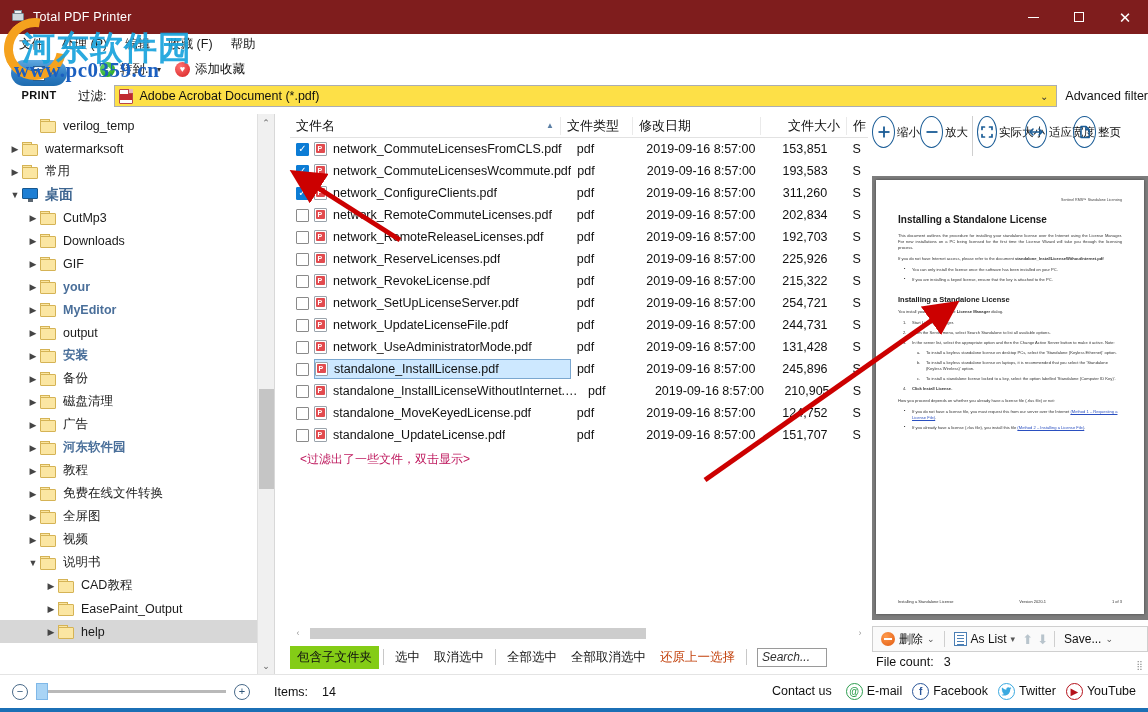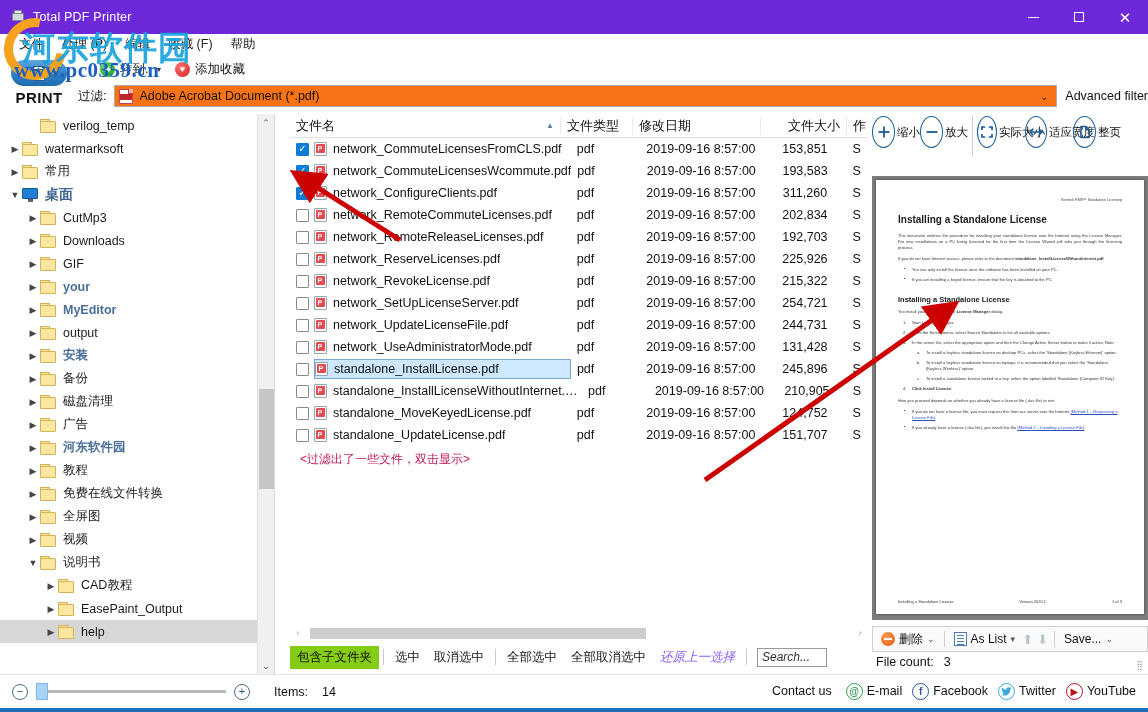--- a/index.html
+++ b/index.html
@@ -9,21 +9,21 @@
     overflow: hidden;
     font-family: "Liberation Sans", "DejaVu Sans", sans-serif;
     font-size: 12px;
     background: #ffffff;
   }
   #app { position: relative; width: 1148px; height: 712px; background:#fff; }
 
   
   .titlebar {
     position:absolute; left:0; top:0; width:1148px; height:34px;
-    background:#6d28d9; display:flex; align-items:center;
+    background:#7f1d1d; display:flex; align-items:center;
   }
   .titlebar .tb-icon {
     width:16px; height:16px; margin-left:10px; margin-right:7px;
     position:relative; flex:none;
   }
   .tb-icon .pi-body{ position:absolute; left:2px; top:4px; width:12px; height:8px; background:#cfd8dc; border:1px solid #7a8a93; border-radius:1px;}
   .tb-icon .pi-top{ position:absolute; left:4px; top:1px; width:8px; height:4px; background:#eceff1; border:1px solid #7a8a93;}
   .titlebar .tb-title { color:#ffffff; font-size:12.5px; letter-spacing:.2px; }
   .winbtns { position:absolute; right:0; top:0; height:34px; display:flex; }
   .winbtn { width:46px; height:34px; display:flex; align-items:center; justify-content:center;
@@ -58,30 +58,30 @@
   }
   .printbtn .pb-ellipse {
     width:56px; height:26px; border-radius:13px;
     background:linear-gradient(180deg,#5fa8e0 0%,#2e7dc4 55%, #1f6cb0 100%);
     display:flex;align-items:center;justify-content:center;
   }
   .pb-printer { position:relative; width:20px; height:15px; }
   .pb-printer .pp-top { position:absolute; left:4px; top:0; width:12px; height:4px; background:#eef3f7; border:1px solid #2a5f8f;}
   .pb-printer .pp-mid { position:absolute; left:0px; top:4px; width:20px; height:7px; background:#dde6ee; border:1px solid #2a5f8f; border-radius:2px;}
   .pb-printer .pp-bot { position:absolute; left:4px; top:10px; width:12px; height:5px; background:#ffffff; border:1px solid #2a5f8f;}
-  .printbtn .pb-label { font-size:15px; font-weight:bold; color:#111; margin-top:3px; letter-spacing:.4px;}
+  .printbtn .pb-label { font-size:11px; font-weight:bold; color:#111; margin-top:3px; letter-spacing:.4px;}
 
   
   .filterrow {
     position:absolute; left:78px; top:84px; width:1070px; height:24px;
     display:flex; align-items:center;
   }
   .filter-label { font-size:12.5px; color:#101010; margin-right:8px; white-space:nowrap;}
   .filter-combo {
-    flex:1 1 auto; height:22px; border:1px solid #abadb3; background:#f97316;
+    flex:1 1 auto; height:22px; border:1px solid #abadb3; background:#fde047;
     display:flex; align-items:center; padding:0 4px; position:relative;
   }
   .pdf-ico {
     width:14px;height:15px; flex:none; margin-right:6px; position:relative;
   }
   .pdf-ico .sheet { position:absolute; inset:0; background:#fdfdfd; border:1px solid #b9454a; border-radius:1px;}
   .pdf-ico .band { position:absolute; left:1px; right:1px; top:5px; height:6px; background:#c0282d;}
   .pdf-ico .fold { position:absolute; right:0; top:0; width:5px;height:5px;background:#e8b6b8; border-left:1px solid #b9454a; border-bottom:1px solid #b9454a;}
   .filter-combo .fc-text { font-size:12.5px; color:#101010; flex:1; }
   .filter-combo .fc-arrow { font-size:10px; color:#333; padding:0 4px;}
@@ -169,21 +169,21 @@
   .hs-track { flex:1; height:11px; background:#ffffff; position:relative; }
   .hs-thumb { position:absolute; left:4px; top:0; width:336px; height:11px; background:#cdcdcd; }
 
   
   .lbtools {
     position:absolute; left:290px; top:644px; width:578px; height:26px;
     display:flex; align-items:center; font-size:12.5px; color:#111; gap:0;
   }
   .lb-btn { padding:3px 7px; white-space:nowrap; }
   .lb-btn.active { background:#84cc16; }
-  .lb-btn.dim { color:#8b5cf6;font-style:italic; }
+  .lb-btn.dim { color:#c2410c; }
   .lb-sep { width:1px; height:16px; background:#c8c8c8; margin:0 4px; }
   .lb-search {
     margin-left:6px; width:70px; height:19px; border:1px solid #9a9a9a; background:#fff;
     display:flex; align-items:center; padding:0 4px; font-style:italic; color:#303030; font-size:12px;
   }
 
   
   .previewtools {
     position:absolute; left:872px; top:116px; width:276px; height:56px; display:flex; align-items:flex-start;
   }

